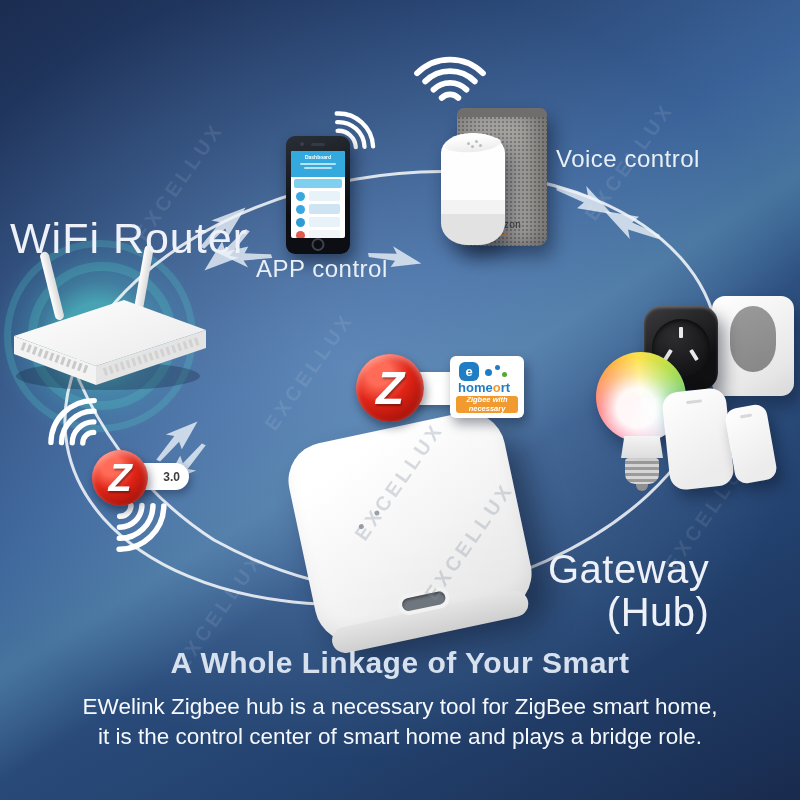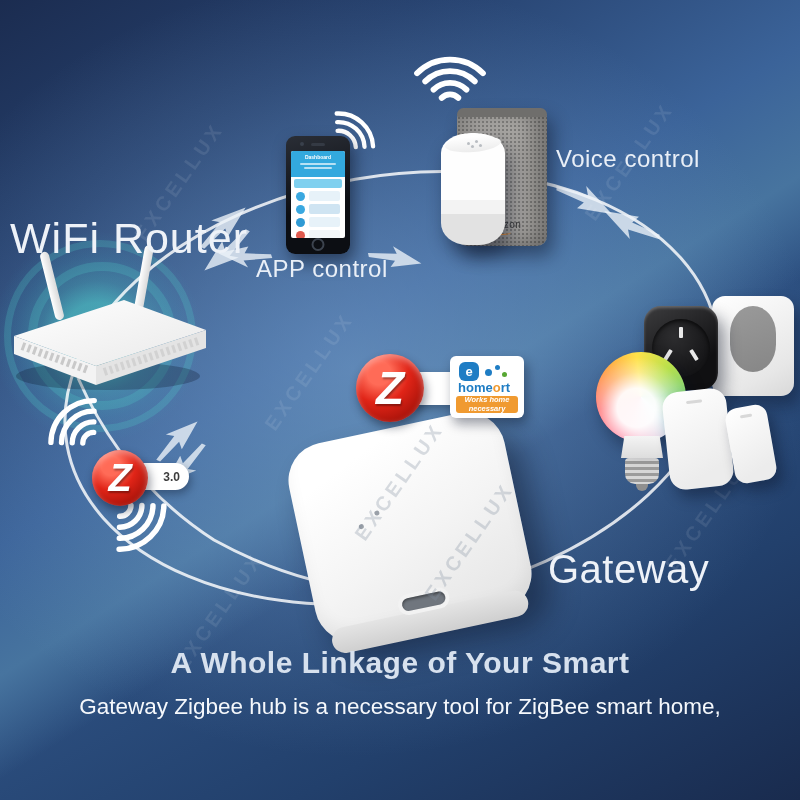--- a/index.html
+++ b/index.html
@@ -286,21 +286,21 @@
     <span class="z" style="font-size:38px;">Z</span>
   </div>
 
   <div class="ewe">
     <span class="esq">e</span>
     <span class="d1"></span>
     <span class="d2"></span>
     <span class="d3"></span>
     <div class="sup"><span>home</span><span class="o">o</span><span>rt</span></div>
     <div class="works">
-      <span>Works home</span>
+      <span>Zigbee with</span>
       <span>necessary</span>
     </div>
   </div>
 
   <div class="whitebox">
     <span class="oval"></span>
   </div>
   <div class="plug">
     <div class="face">
       <span class="pin" style="left:27px;top:8px;width:4px;height:11px;"></span>
@@ -319,19 +319,21 @@
   </div>
   <div class="sensor small">
     <span class="slit" style="width:12px;top:8px;"></span>
   </div>
 
   <div class="cap cap-big" style="left:10px;top:180px;margin-top:34px;">WiFi Router</div>
   <div class="cap cap-med" style="left:556px;top:145px;">Voice control</div>
   <div class="cap cap-med" style="left:256px;top:255px;">APP control</div>
   <div class="cap cap-gateway" style="left:548px;top:548px;text-align:right;">
     <div>Gateway</div>
+    <div>(Hub)</div>
   </div>
   <div class="heading">A Whole Linkage of Your Smart</div>
   <div class="bodytext">
-    <div>Gateway Zigbee hub is a necessary tool for ZigBee smart home,</div>
+    <div>EWelink Zigbee hub is a necessary tool for ZigBee smart home,</div>
+    <div>it is the control center of smart home and plays a bridge role.</div>
   </div>
 
 </div>
 
 </body></html>

